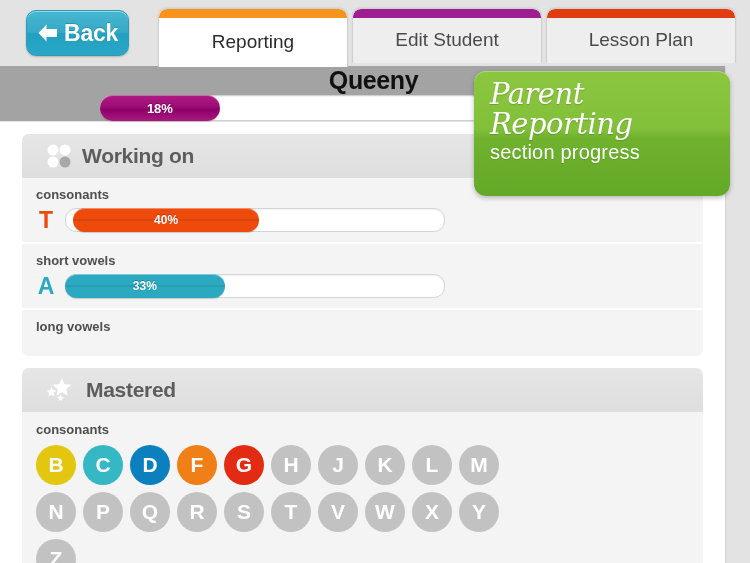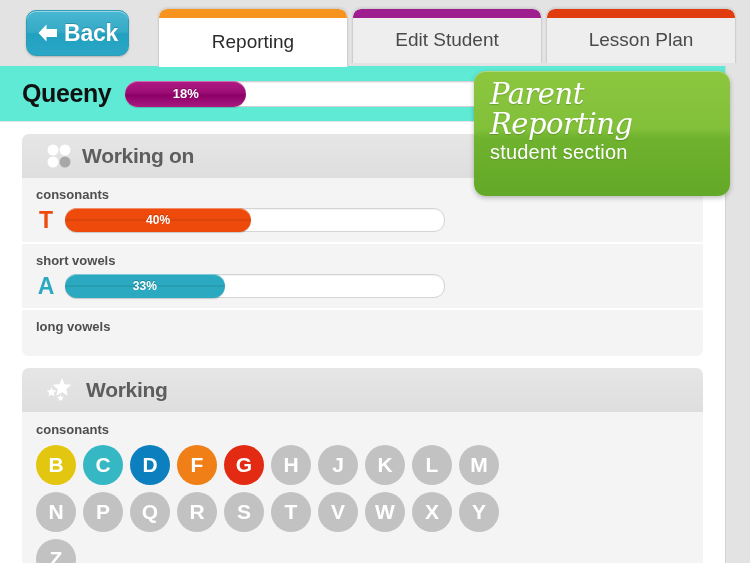--- a/index.html
+++ b/index.html
@@ -113,21 +113,22 @@
     overflow: hidden;
   }
 
   .student-header {
     position: relative;
     height: 55px;
     padding: 0 0 0 22px;
     display: flex;
     align-items: center;
     border-bottom: 1px solid #e4e4e4;
-    background: #5eead4;
+    background: #a3a3a3;
+    flex-direction: column;
   }
   .student-name {
     font-size: 25px;
     font-weight: bold;
     color: #111111;
     letter-spacing: -0.4px;
   }
   .overall-track {
     position: relative;
     margin-left: 14px;
@@ -344,21 +345,21 @@
           <circle cx="19" cy="19" r="5.5" fill="#a8a8a8"></circle>
         </svg>
         <span class="section-title">Working on</span>
       </div>
       <div id="working-rows">
           <div class="skill-row">
             <div class="skill-label">consonants</div>
             <div class="bar-line">
               <div class="bar-letter" style="color: rgb(237, 74, 12);">T</div>
               <div class="bar-track">
-                <div class="bar-fill" style="width: 186.2px; background: linear-gradient(rgb(237, 74, 12) 0%, rgb(237, 74, 12) 45%, rgba(0, 0, 0, 0.12) 50%, rgb(237, 74, 12) 56%, rgb(237, 74, 12) 100%) rgb(237, 74, 12);">
+                <div class="bar-fill" style="width: 186.2px; background: linear-gradient(rgb(237, 74, 12) 0%, rgb(237, 74, 12) 45%, rgba(0, 0, 0, 0.12) 50%, rgb(237, 74, 12) 56%, rgb(237, 74, 12) 100%) rgb(237, 74, 12); margin-left: 8px;">
                   <span>40%</span>
                 </div>
               </div>
             </div>
           </div>
           <div class="skill-row">
             <div class="skill-label">short vowels</div>
             <div class="bar-line">
               <div class="bar-letter" style="color: rgb(43, 169, 192);">A</div>
               <div class="bar-track">
@@ -374,21 +375,21 @@
         </div>
     </div>
 
     <div class="section">
       <div class="section-head">
         <svg class="head-icon" width="30" height="28" viewBox="0 0 30 28">
           <path d="M16 2 L18.6 8.2 L25.3 8.8 L20.2 13.2 L21.7 19.7 L16 16.2 L10.3 19.7 L11.8 13.2 L6.7 8.8 L13.4 8.2 Z" fill="#ffffff"></path>
           <path d="M5.5 11 L6.9 14.3 L10.4 14.6 L7.7 17 L8.5 20.4 L5.5 18.6 L2.5 20.4 L3.3 17 L0.6 14.6 L4.1 14.3 Z" fill="#ffffff"></path>
           <path d="M14.5 18.5 L15.5 20.8 L18 21 L16.1 22.7 L16.7 25.1 L14.5 23.8 L12.3 25.1 L12.9 22.7 L11 21 L13.5 20.8 Z" fill="#ffffff"></path>
         </svg>
-        <span class="section-title">Working</span>
+        <span class="section-title">Mastered</span>
       </div>
       <div class="mastered-body">
         <div class="mastered-group-label">consonants</div>
         <div class="letter-grid" id="letter-grid">
             <div class="letter-circle" style="background: rgb(227, 198, 15);">B</div>
             <div class="letter-circle" style="background: rgb(53, 183, 196);">C</div>
             <div class="letter-circle" style="background: rgb(12, 127, 190);">D</div>
             <div class="letter-circle" style="background: rgb(239, 127, 22);">F</div>
             <div class="letter-circle" style="background: rgb(226, 43, 18);">G</div>
             <div class="letter-circle" style="background: rgb(194, 194, 194);">H</div>
@@ -408,16 +409,16 @@
             <div class="letter-circle" style="background: rgb(194, 194, 194);">Y</div>
             <div class="letter-circle" style="background: rgb(194, 194, 194);">Z</div>
           </div>
       </div>
     </div>
 
   </div>
 
   <div class="callout">
     <div class="callout-title">Parent Reporting</div>
-    <div class="callout-line">student section</div>
+    <div class="callout-line">section progress</div>
   </div>
 
 </div>
 
 </body></html>

